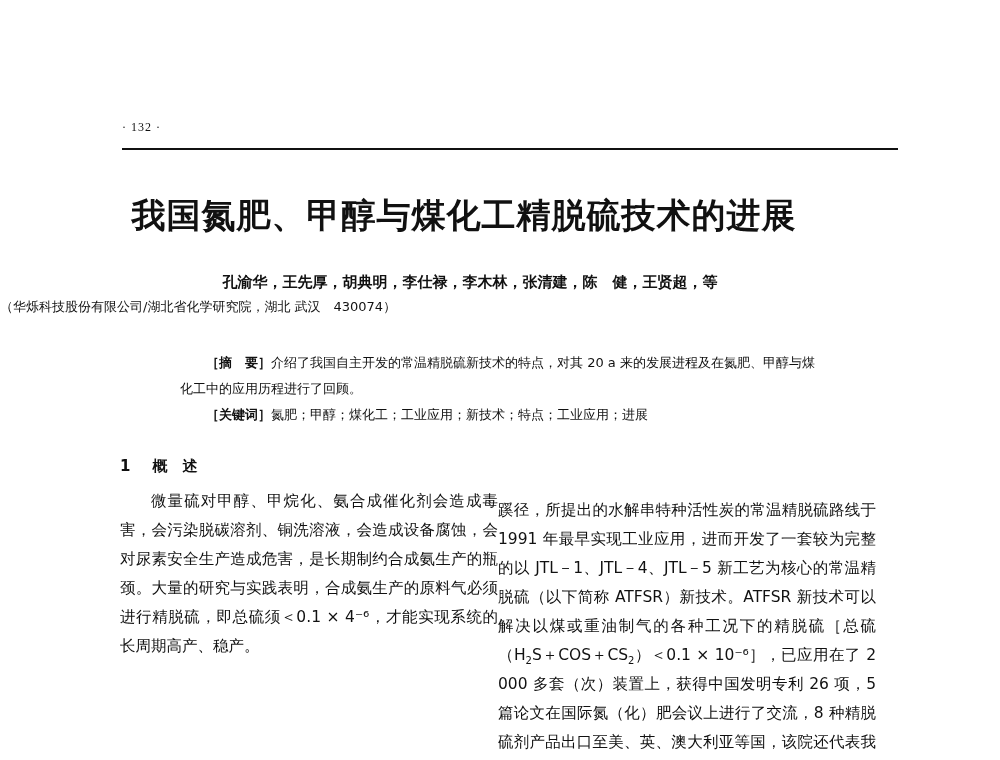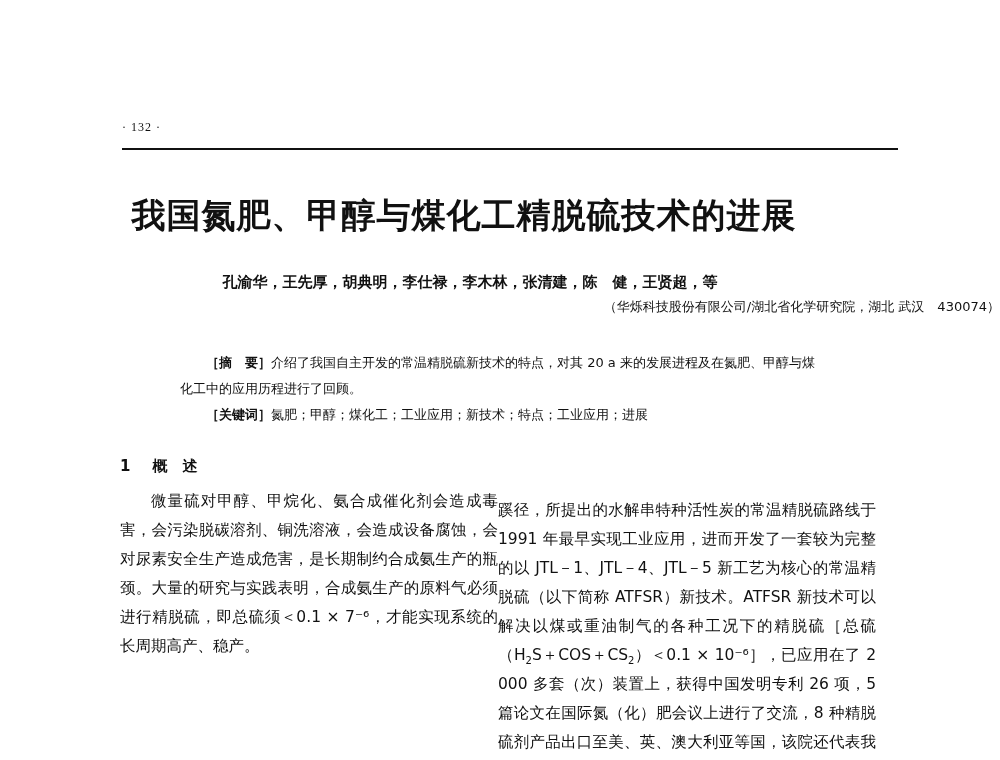--- a/index.html
+++ b/index.html
@@ -24,21 +24,21 @@
   .title {
     position: absolute; left: 0; width: 928px; top: 193px; text-align: center;
     font-size: 34px; font-weight: bold; letter-spacing: 1px;
     font-family: "DejaVu Sans", sans-serif;
   }
   .authors {
     position: absolute; left: 0; width: 940px; top: 273px; text-align: center;
     font-size: 15px; font-weight: bold; font-family: "DejaVu Sans", sans-serif;
   }
   .affiliation {
-    position: absolute; left: 0; width: 1000px; top: 298px; text-align: right;
+    position: absolute; left: 0; width: 1000px; top: 298px; text-align: left;
     font-size: 13px; font-family: "DejaVu Sans", sans-serif;
   }
   .abstract {
     position: absolute; left: 180px; top: 350px; width: 640px;
     font-size: 13px; line-height: 26px; font-family: "DejaVu Sans", sans-serif;
   }
   .abstract p { margin: 0; }
   .abstract .indent { text-indent: 26px; }
   .kw-label, .abs-label { font-weight: bold; }
   .col {
@@ -72,18 +72,18 @@
   </p>
   <p class="indent">
     <span class="kw-label">［关键词］</span><span>氮肥；甲醇；煤化工；工业应用；新技术；特点；工业应用；进展</span>
   </p>
 </div>
 
 <div class="col col-left">
   <p class="section-heading">
     <span class="sec-num">1</span><span>概　述</span>
   </p>
-  <p class="para">微量硫对甲醇、甲烷化、氨合成催化剂会造成毒害，会污染脱碳溶剂、铜洗溶液，会造成设备腐蚀，会对尿素安全生产造成危害，是长期制约合成氨生产的瓶颈。大量的研究与实践表明，合成氨生产的原料气必须进行精脱硫，即总硫须＜0.1 × 7⁻⁶，才能实现系统的长周期高产、稳产。</p>
+  <p class="para">微量硫对甲醇、甲烷化、氨合成催化剂会造成毒害，会污染脱碳溶剂、铜洗溶液，会造成设备腐蚀，会对尿素安全生产造成危害，是长期制约合成氨生产的瓶颈。大量的研究与实践表明，合成氨生产的原料气必须进行精脱硫，即总硫须＜0.1 × 4⁻⁶，才能实现系统的长周期高产、稳产。</p>
 </div>
 
 <div class="col col-right">
   <p><span>蹊径，所提出的水解串特种活性炭的常温精脱硫路线于 1991 年最早实现工业应用，进而开发了一套较为完整的以 JTL－1、JTL－4、JTL－5 新工艺为核心的常温精脱硫（以下简称 ATFSR）新技术。ATFSR 新技术可以解决以煤或重油制气的各种工况下的精脱硫［总硫（H</span><sub>2</sub><span>S＋COS＋CS</span><sub>2</sub><span>）＜0.1 × 10⁻⁶］，已应用在了 2 000 多套（次）装置上，获得中国发明专利 26 项，5 篇论文在国际氮（化）肥会议上进行了交流，8 种精脱硫剂产品出口至美、英、澳大利亚等国，该院还代表我国政府于 1999 年和 2000 年举行了两届</span></p>
 </div>
 
 </body></html>

